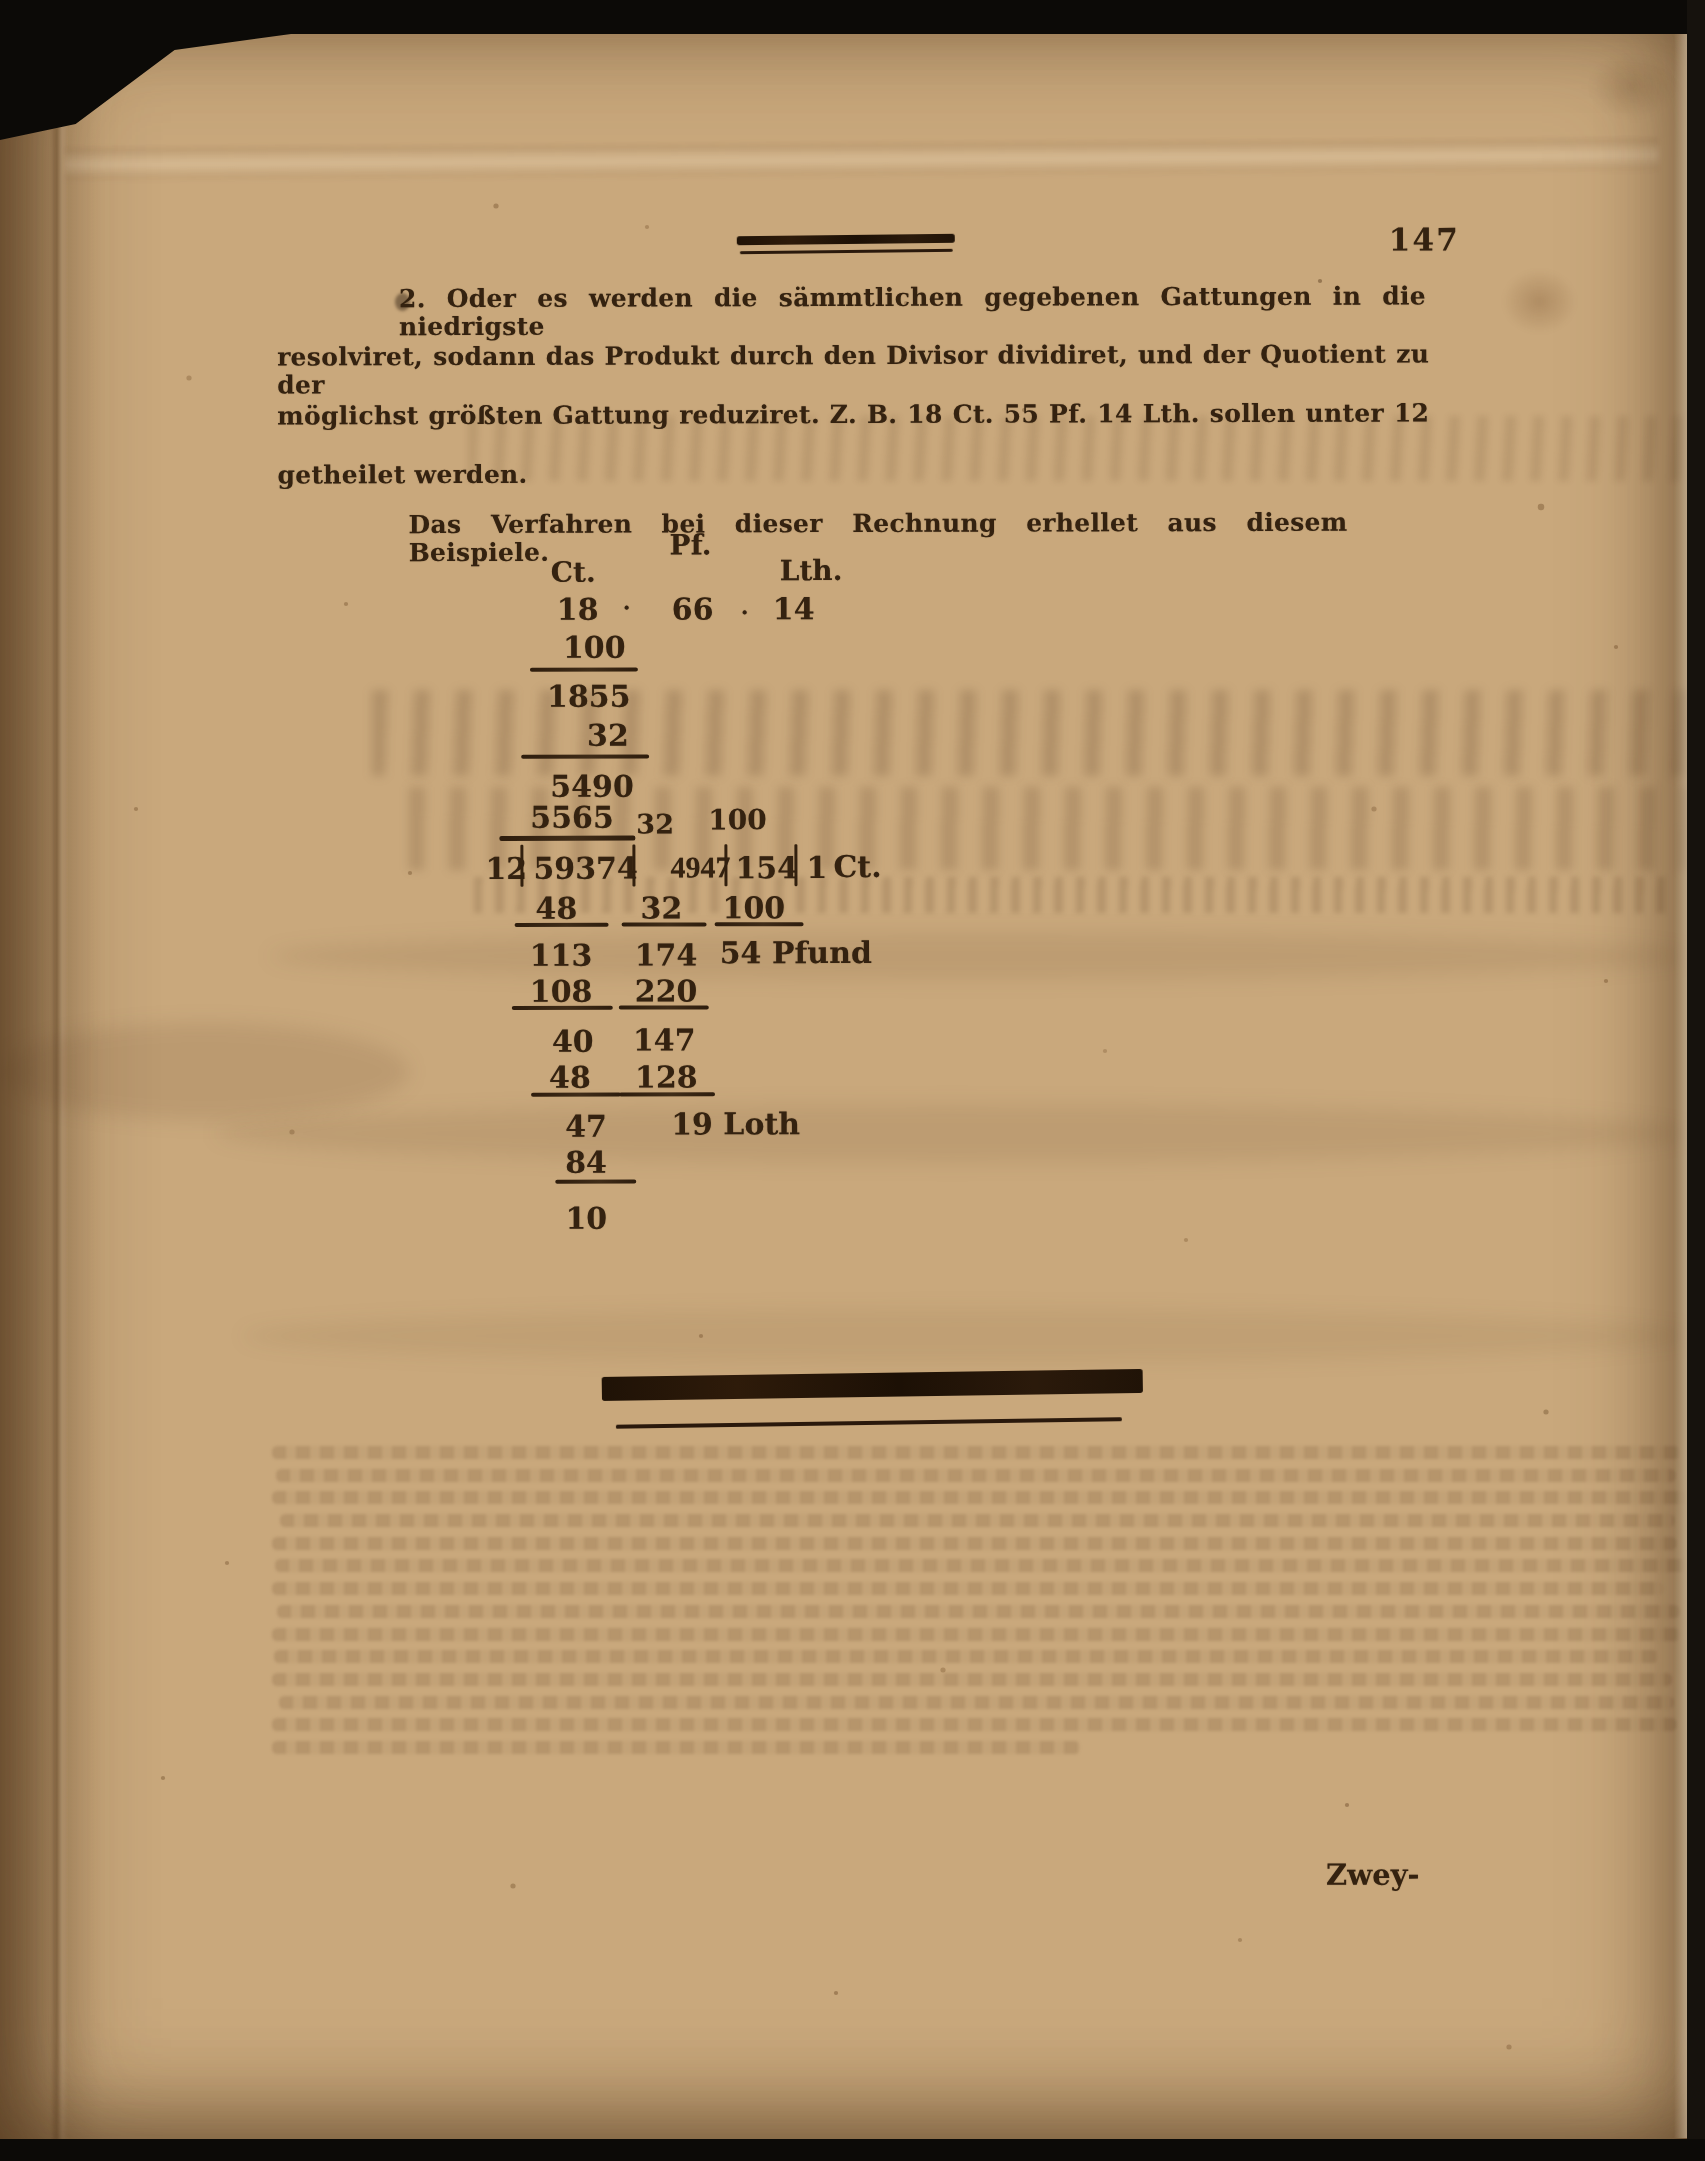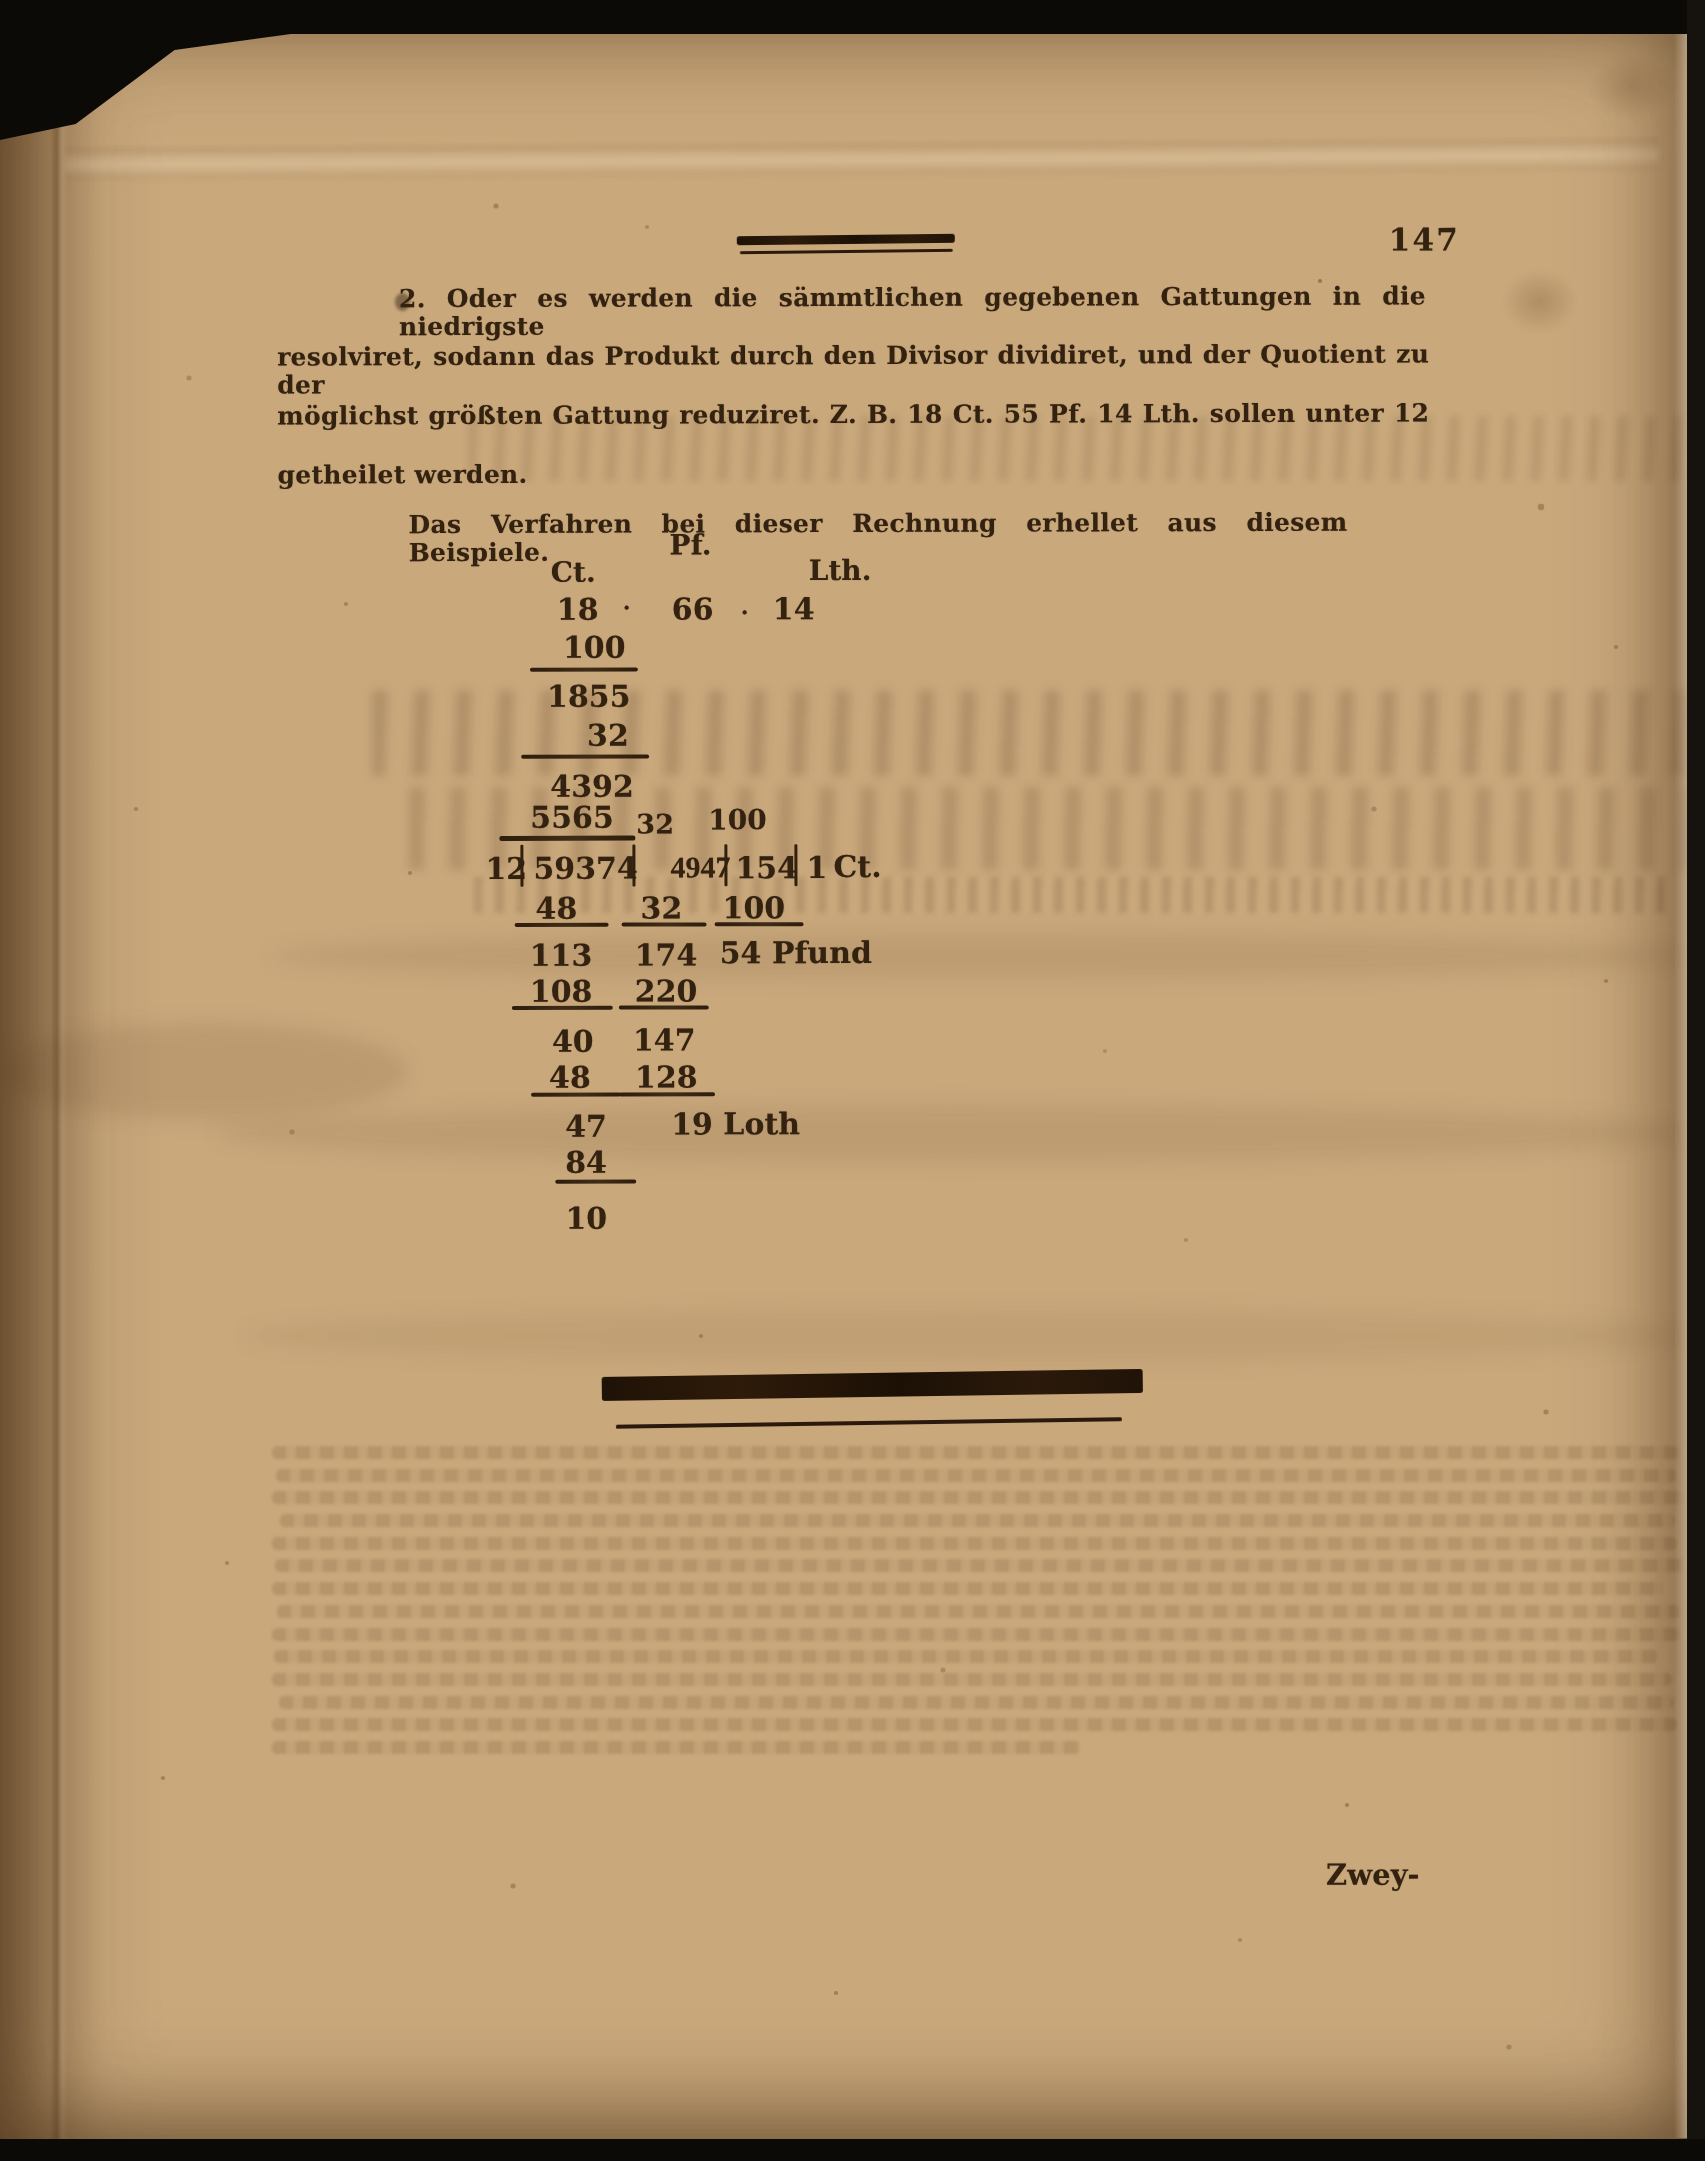--- a/index.html
+++ b/index.html
@@ -136,34 +136,34 @@
   <div class="t" style="left:1391px;top:223px;font-size:31px;letter-spacing:2.2px;">147</div>
 
   <div class="t body-line" style="left:401px;top:284px;width:1027px;">2. Oder es werden die sämmtlichen gegebenen Gattungen in die niedrigste</div>
   <div class="t body-line" style="left:279px;top:342px;width:1152px;">resolviret, sodann das Produkt durch den Divisor dividiret, und der Quotient zu der</div>
   <div class="t body-line" style="left:279px;top:401px;width:1152px;">möglichst größten Gattung reduziret.  Z. B. 18 Ct. 55 Pf. 14 Lth.  sollen unter 12</div>
   <div class="t" style="left:279px;top:459px;font-size:25px;letter-spacing:0.3px;">getheilet werden.</div>
   <div class="t body-line" style="left:410px;top:510px;width:939px;">Das Verfahren bei dieser Rechnung erhellet aus diesem Beispiele.</div>
 
   <div class="t calc-h" style="left:552px;top:555px;">Ct.</div>
   <div class="t calc-h" style="left:671px;top:528px;">Pf.</div>
-  <div class="t calc-h" style="left:781px;top:554px;margin-left:29px;">Lth.</div>
+  <div class="t calc-h" style="left:781px;top:554px;">Lth.</div>
 
   <div class="t calc" style="left:558px;top:591px;">18</div>
   <div class="t sep" style="left:624px;top:594px;">·</div>
   <div class="t calc" style="left:673px;top:591px;">66</div>
   <div class="t sep" style="left:742px;top:599px;">·</div>
   <div class="t calc" style="left:774px;top:591px;">14</div>
 
   <div class="t calc" style="left:564px;top:629px;">100</div>
   <div class="rule" style="left:531px;top:667px;width:108px;"></div>
   <div class="t calc" style="left:548px;top:678px;">1855</div>
   <div class="t calc" style="left:588px;top:717px;">32</div>
   <div class="rule" style="left:522px;top:754px;width:128px;"></div>
-  <div class="t calc" style="left:551px;top:768px;">4392</div>
+  <div class="t calc" style="left:551px;top:768px;">5490</div>
   <div class="t calc" style="left:531px;top:799px;">5565</div>
   <div class="t" style="left:637px;top:808px;font-size:27px;">32</div>
   <div class="t" style="left:709px;top:803px;font-size:28px;">100</div>
   <div class="rule" style="left:500px;top:835px;width:136px;height:4.8px;"></div>
 
   <div class="t calc" style="left:486px;top:850px;">12</div>
   <div class="vbar" style="left:521px;top:844px;"></div>
   <div class="t calc" style="left:534px;top:850px;">59374</div>
   <div class="vbar" style="left:633px;top:844px;"></div>
   <div class="t calc" style="left:671px;top:850px;font-family:Liberation Serif, serif;">4947</div>

